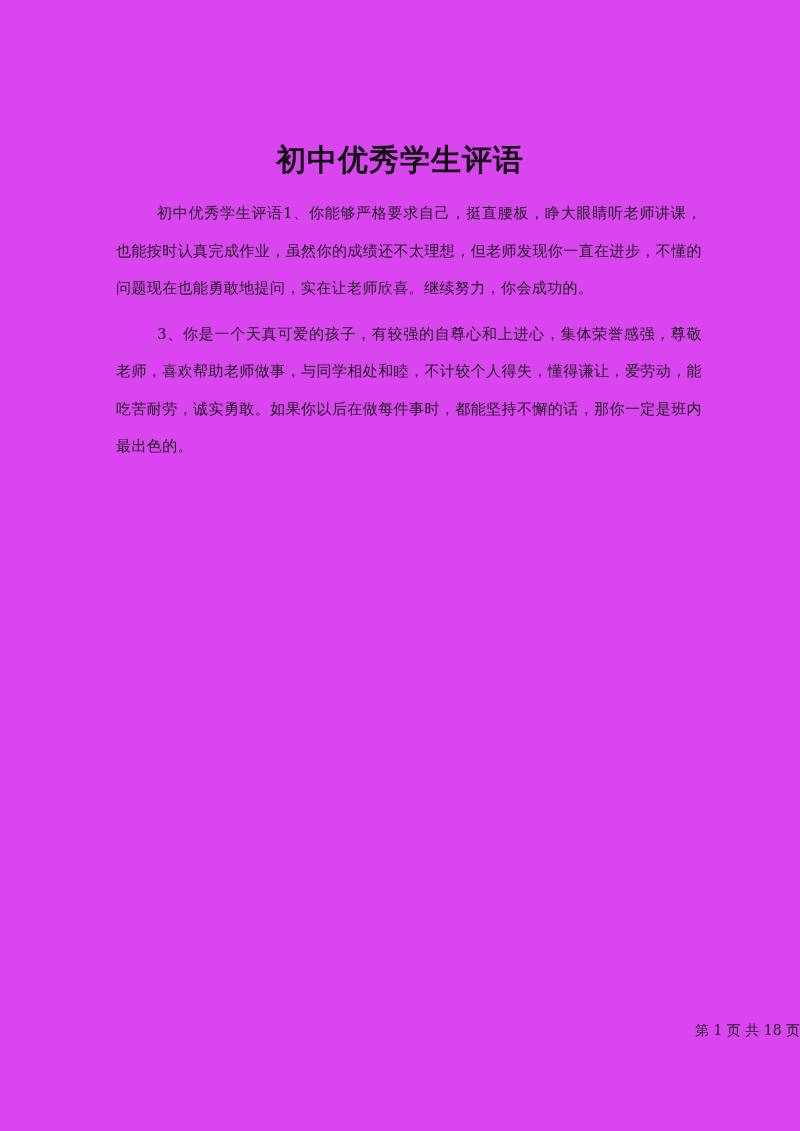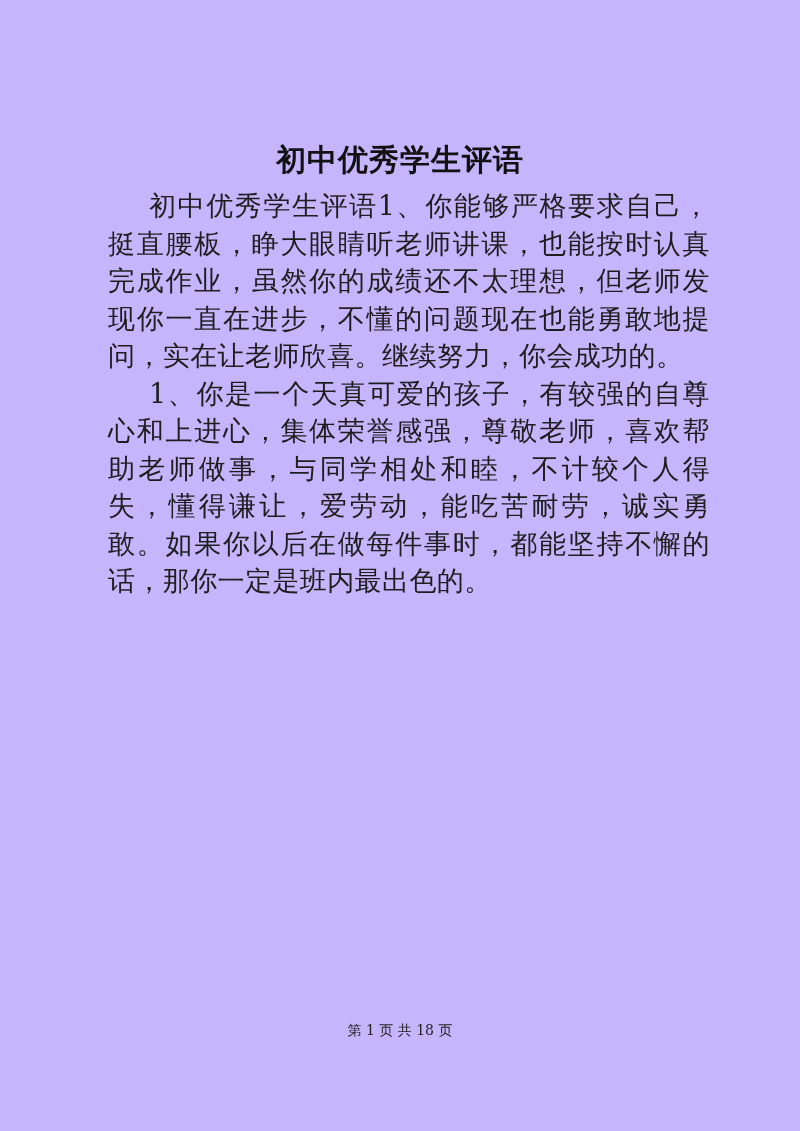--- a/index.html
+++ b/index.html
@@ -12,21 +12,21 @@
       height: 1131px;
       position: relative;
       overflow: hidden;
       font-family: "DejaVu Serif", "Liberation Serif", serif;
       color: #1a1a1a;
     }
     .page {
       position: absolute;
       left: 0; top: 0;
       width: 800px; height: 1131px;
-      background: #c4b5fd;
+      background: #d946ef;
     }
     .title {
       position: absolute;
       top: 140px;
       left: 0;
       width: 800px;
       text-align: center;
       font-size: 30px;
       font-weight: bold;
       letter-spacing: 1px;
@@ -34,43 +34,43 @@
       margin: 0;
       line-height: 40px;
     }
     .body-text {
       position: absolute;
       top: 187px;
       left: 108px;
       width: 602px;
     }
     .para {
-      margin: 0;
-      font-size: 27px;
+      margin: 8px;
+      font-size: 15px;
       line-height: 37.5px;
       text-indent: 41px;
       text-align: justify;
       letter-spacing: 0.4px;
       color: #1e1e1e;
     }
     .footer {
       position: absolute;
       top: 1022px;
       left: 0;
       width: 800px;
-      text-align: center;
+      text-align: right;
       font-size: 14px;
       color: #222;
     }
   </style>
 </head>
 <body>
 
 <div class="page">
   <h1 class="title">初中优秀学生评语</h1>
 
   <div class="body-text">
     <p class="para">初中优秀学生评语1、你能够严格要求自己，挺直腰板，睁大眼睛听老师讲课，也能按时认真完成作业，虽然你的成绩还不太理想，但老师发现你一直在进步，不懂的问题现在也能勇敢地提问，实在让老师欣喜。继续努力，你会成功的。</p>
-    <p class="para">1、你是一个天真可爱的孩子，有较强的自尊心和上进心，集体荣誉感强，尊敬老师，喜欢帮助老师做事，与同学相处和睦，不计较个人得失，懂得谦让，爱劳动，能吃苦耐劳，诚实勇敢。如果你以后在做每件事时，都能坚持不懈的话，那你一定是班内最出色的。</p>
+    <p class="para">3、你是一个天真可爱的孩子，有较强的自尊心和上进心，集体荣誉感强，尊敬老师，喜欢帮助老师做事，与同学相处和睦，不计较个人得失，懂得谦让，爱劳动，能吃苦耐劳，诚实勇敢。如果你以后在做每件事时，都能坚持不懈的话，那你一定是班内最出色的。</p>
   </div>
 
   <div class="footer">第 1 页  共 18 页</div>
 </div>
 
 </body></html>

